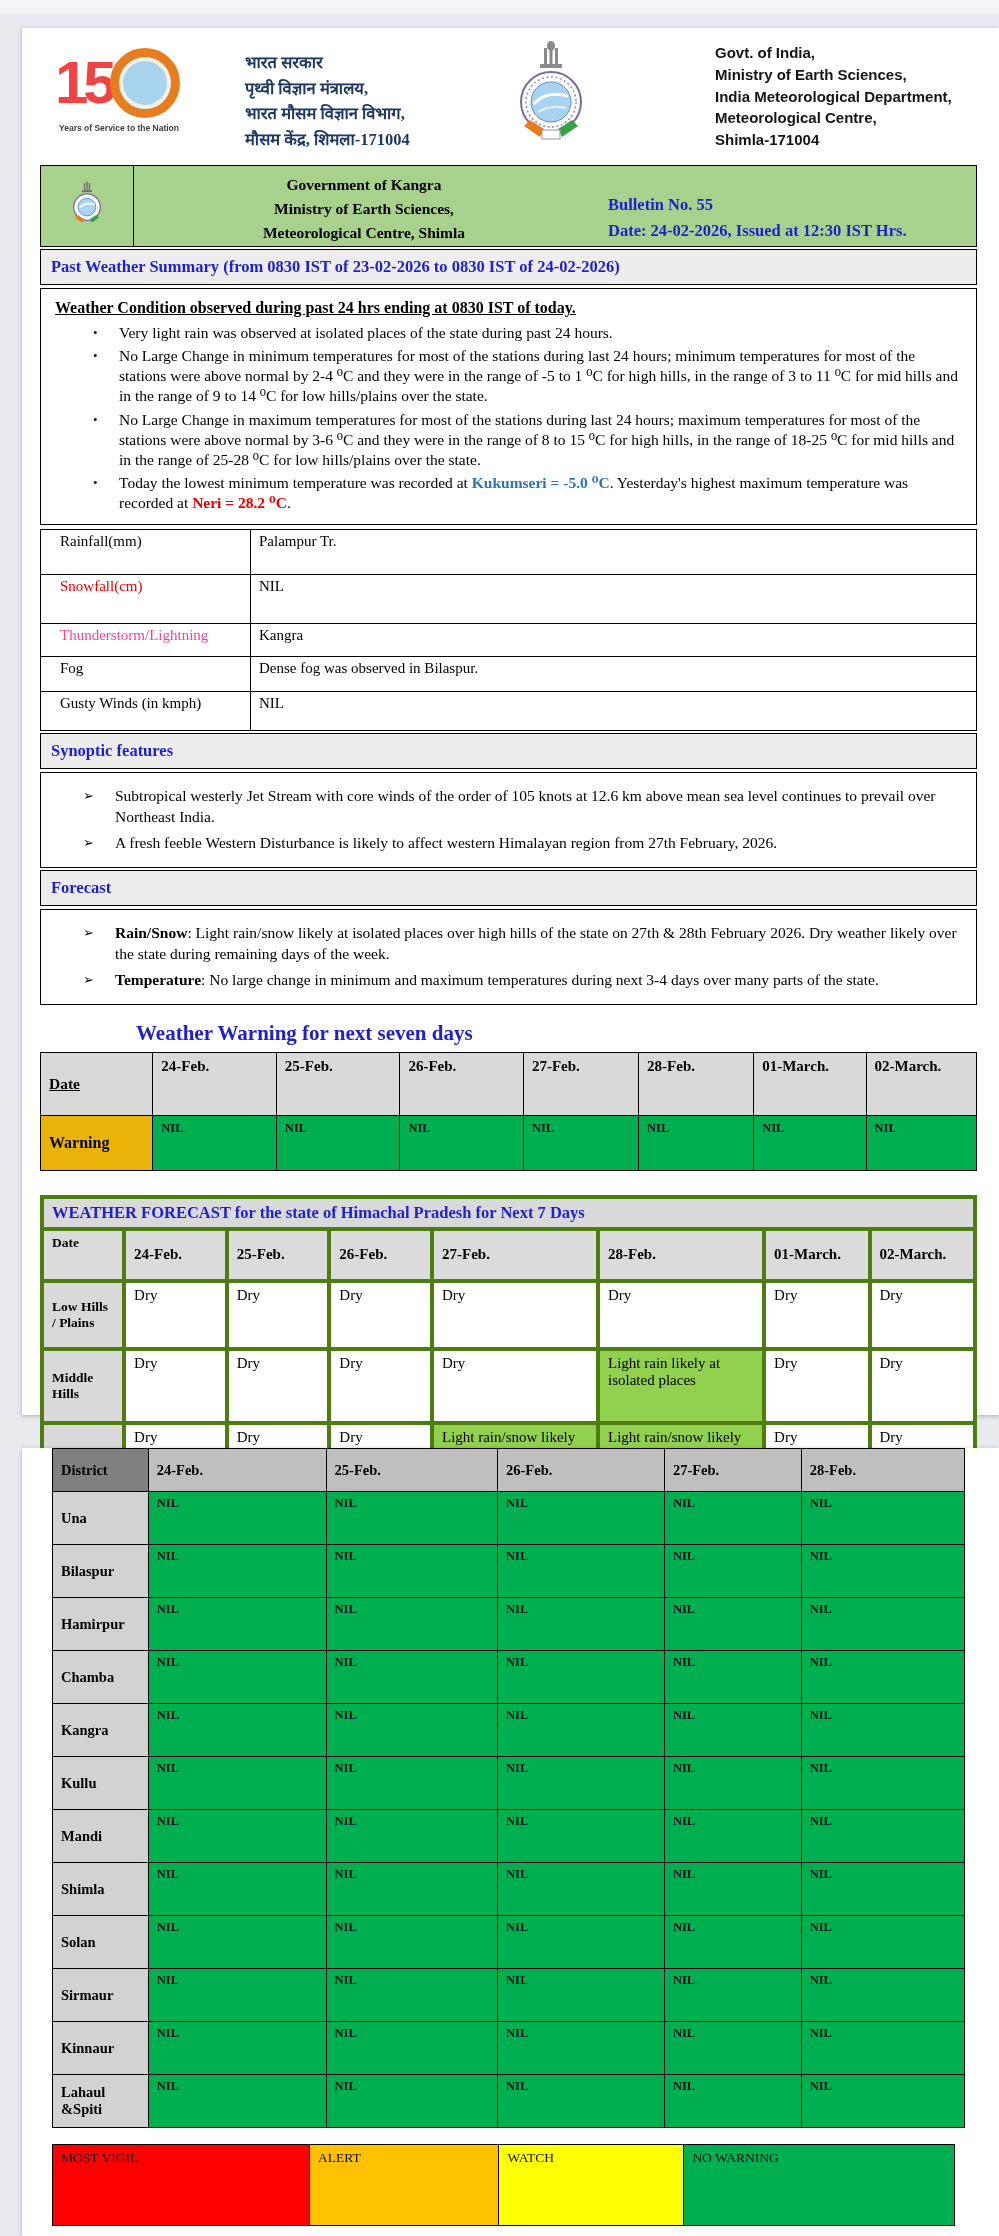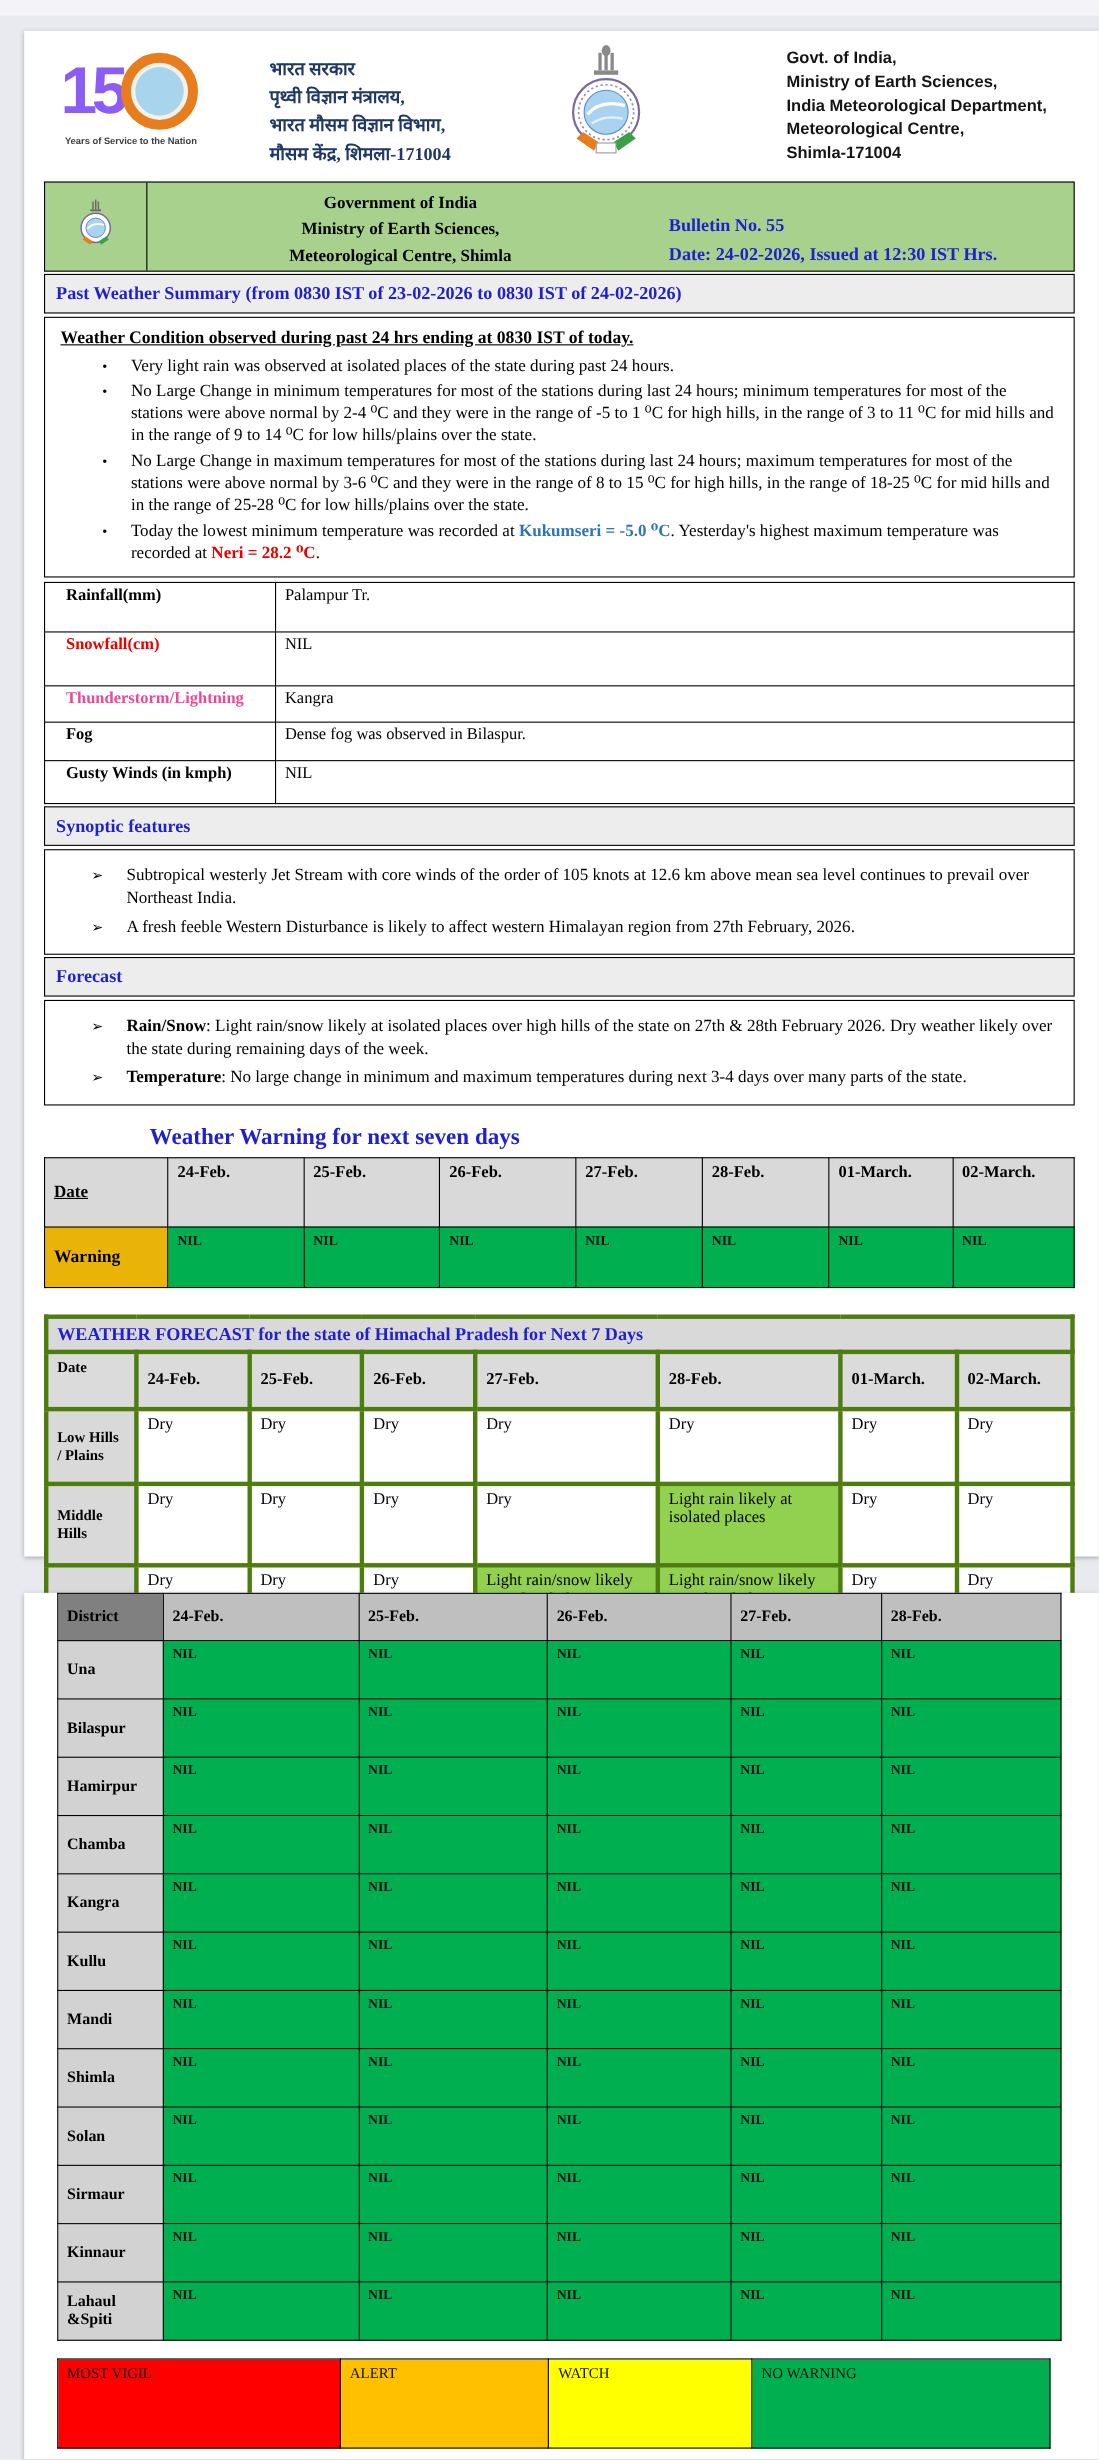--- a/index.html
+++ b/index.html
@@ -11,21 +11,21 @@
         box-shadow:0 1px 4px rgba(50,50,80,.35);}
   .page1{top:28px;height:1387px;}
   .page2{top:1448px;height:788px;}
   .inner{padding:0 22px 0 18px;}
 
   
   .masthead{position:relative;height:137px;}
   .logo150{position:absolute;left:15px;top:20px;width:128px;}
   .logo-row{display:flex;align-items:center;}
   .digits{font-family:"Liberation Sans",sans-serif;font-weight:bold;font-size:60px;
-          color:#8b5cf6;letter-spacing:-5px;line-height:.9;}
+          color:#ef4444;letter-spacing:-5px;line-height:.9;}
   .ring{width:52px;height:52px;border-radius:50%;background:#A8D4EE;flex:none;
         border:9px solid #E87D1E;box-shadow:inset 0 0 0 4px #F4F1E8;margin-left:-2px;}
   .logo-caption{font-family:"Liberation Sans",sans-serif;font-size:8.5px;font-weight:bold;
           color:#3d3d3d;margin-top:5px;text-align:center;width:128px;}
   .hindi{position:absolute;left:205px;top:22px;color:var(--hindi-navy,#1F3864);
          font-weight:bold;font-size:16.5px;line-height:1.55;}
   .emblem{position:absolute;left:478px;top:6px;}
   .english{position:absolute;left:675px;top:14px;font-family:"Liberation Sans",sans-serif;
            font-weight:bold;font-size:15px;line-height:1.45;color:#141414;}
 
@@ -53,21 +53,21 @@
   .alist{margin:4px 0;padding:0;list-style:none;}
   .alist li{display:flex;font-size:15.5px;line-height:1.35;margin:5px 0;padding-left:30px;}
   .arr{width:32px;flex:none;font-size:13px;padding-top:1px;}
   .lead{font-weight:bold;}
 
   
   table{border-collapse:collapse;}
   .obs-table{width:100%;margin-top:4px;}
   .obs-table th,.obs-table td{border:1px solid #000;padding:3px 8px;font-size:15px;
           text-align:left;vertical-align:top;}
-  .obs-table th{width:182px;font-weight:bold;padding-left:19px;}
+  .obs-table th{width:182px;font-weight:normal;padding-left:19px;}
   .obs-table tr:nth-child(1) th{height:38px;}
   .obs-table tr:nth-child(2) th{height:42px;}
   .obs-table tr:nth-child(3) th{height:26px;}
   .obs-table tr:nth-child(4) th{height:28px;}
   .obs-table tr:nth-child(5) th{height:32px;}
 
   
   .warn-title{margin:16px 0 6px 96px;font-size:21px;font-weight:bold;color:var(--heading-blue,#2121CC);}
   .warn7{width:100%;}
   .warn7 th,.warn7 td{border:1px solid #000;padding:5px 8px;text-align:left;}
@@ -169,21 +169,21 @@
               </g>
               <circle cx="33" cy="68" r="30" fill="#fff" stroke="#7B6A9E" stroke-width="3"></circle>
               <circle cx="33" cy="68" r="20" fill="#A9D3F0" stroke="#5A8FC0" stroke-width="2"></circle>
               <path d="M16,70 Q28,56 50,62" fill="none" stroke="#fff" stroke-width="4"></path>
               <path d="M6,92 L22,103 L26,95 L12,86 Z" fill="#E87D1E"></path>
               <path d="M60,92 L44,103 L40,95 L54,86 Z" fill="#3AA148"></path>
             </svg>
           </span>
         </div>
         <div class="banner-center">
-          <div>Government of India</div>
+          <div>Government of Kangra</div>
           <div>Ministry of Earth Sciences,</div>
           <div>Meteorological Centre, Shimla</div>
         </div>
         <div class="banner-right">
           <div>Bulletin No. 55</div>
           <div>Date: 24-02-2026, Issued at 12:30 IST Hrs.</div>
         </div>
       </div>
 
       <div class="section-bar">Past Weather Summary (from 0830 IST of 23-02-2026 to 0830 IST of 24-02-2026)</div>

